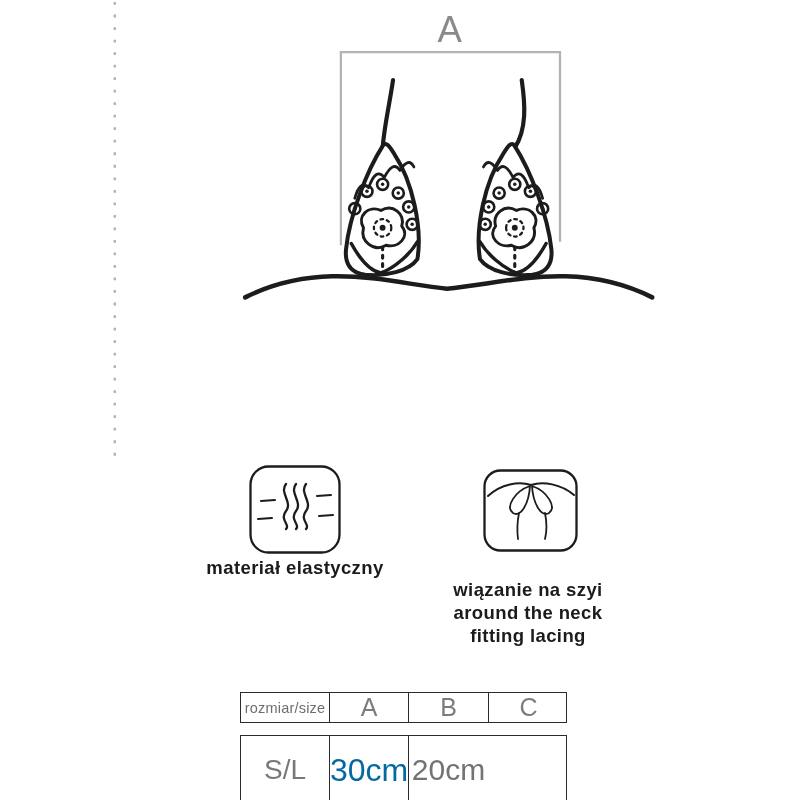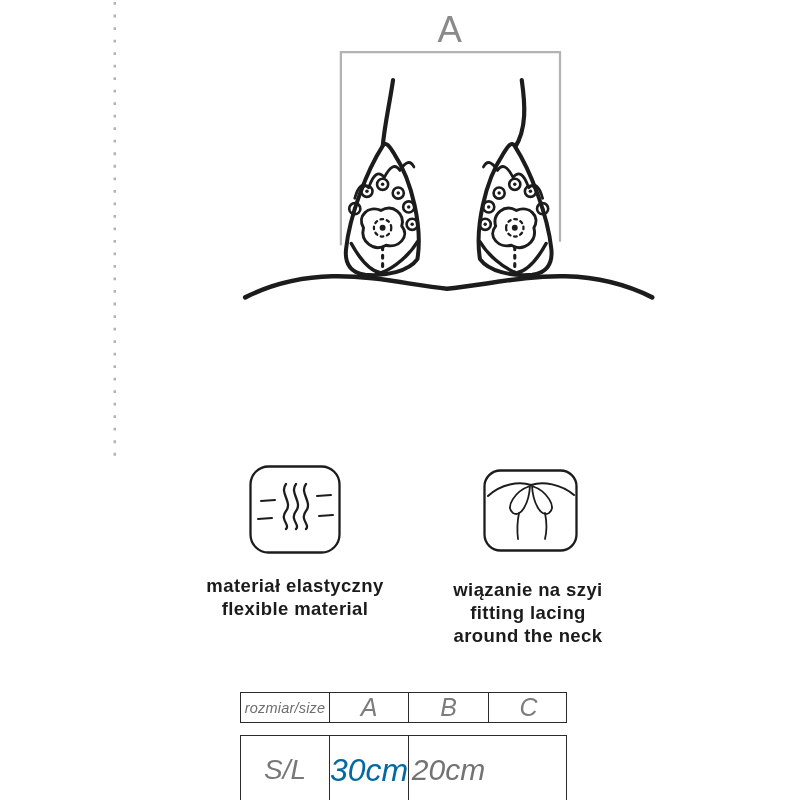--- a/index.html
+++ b/index.html
@@ -32,21 +32,21 @@
     font-weight:bold;font-size:18.5px;line-height:23px;letter-spacing:0.4px;}
   .caption span{display:block;}
 
   
   .size-table{position:absolute;left:240px;top:692px;width:327px;}
   .tbl-row{display:grid;grid-template-columns:88px 79px 80px 80px;
     border:1.6px solid var(--table-border);background:#fff;}
   .tbl-row.head{height:31px;}
   .tbl-row.body{height:70px;margin-top:12px;}
   .cell{display:flex;align-items:center;justify-content:center;
-    border-left:1.4px solid var(--table-border);overflow:hidden;font-style:italic;}
+    border-left:1.4px solid var(--table-border);overflow:hidden;}
   .cell:first-child{border-left:none;}
   .cell.size-key{font-size:14.5px;color:var(--muted-text);letter-spacing:0.2px;}
   .cell.col-letter{font-size:25px;color:#7c7c7c;font-weight:400;}
   .cell.size-name{font-size:28px;color:#787878;}
   .cell.val-a{font-size:32px;color:#0369a1;}
   .cell.val-b,.cell.val-c{font-size:30px;color:#737373;}
 </style>
 </head>
 <body>
 
@@ -159,29 +159,28 @@
     <rect x="1.5" y="1.5" width="92" height="80" rx="16" class="ink" stroke-width="2.3"></rect>
     <path d="M5,27 C18,15 36,12 48,16 C60,12 78,15 91,26" class="ink" stroke-width="2"></path>
     <g class="ink" stroke-width="1.8">
       <path d="M47,17 C32,22 22,38 30,44 C38,49 46,34 47,17"></path>
       <path d="M49,17 C64,22 74,38 66,44 C58,49 50,34 49,17"></path>
       <path d="M36,44 C34,54 34,62 35,70"></path>
       <path d="M62,44 C64,54 64,62 62,70"></path>
     </g>
   </svg>
 
-  <div class="caption" style="left:165px;top:574px;width:260px">
+  <div class="caption" style="left:165px;top:556px;width:260px">
     <span>materiał elastyczny</span>
-    <span>flexible material</span>
   </div>
 
   <div class="caption" style="left:408px;top:578px;width:240px">
     <span>wiązanie na szyi</span>
+    <span>around the neck</span>
     <span>fitting lacing</span>
-    <span>around the neck</span>
   </div>
 
   <div class="size-table">
     <div class="tbl-row head">
       <div class="cell size-key">rozmiar/size</div>
       <div class="cell col-letter">A</div>
       <div class="cell col-letter">B</div>
       <div class="cell col-letter">C</div>
     </div>
     <div class="tbl-row body">

